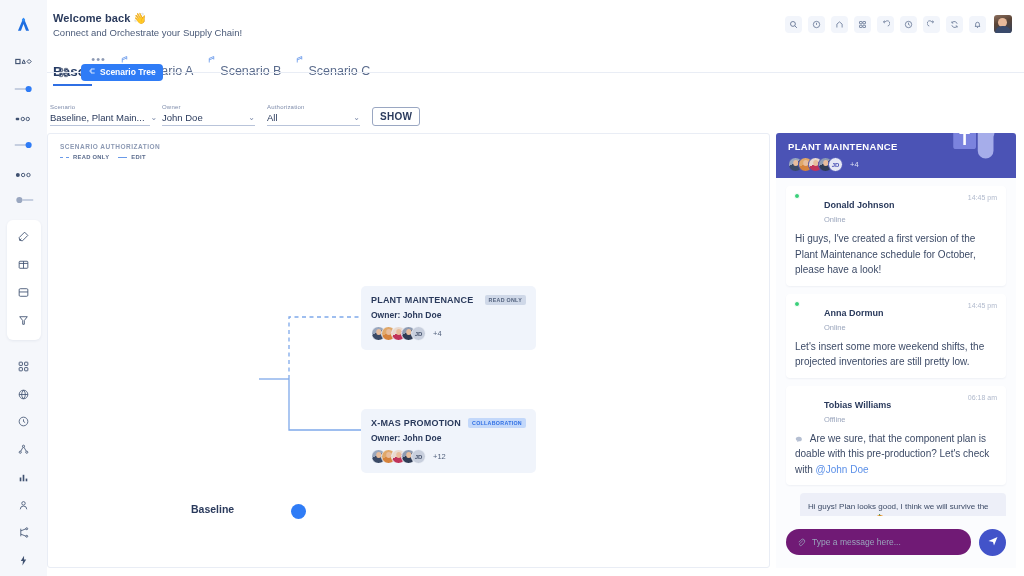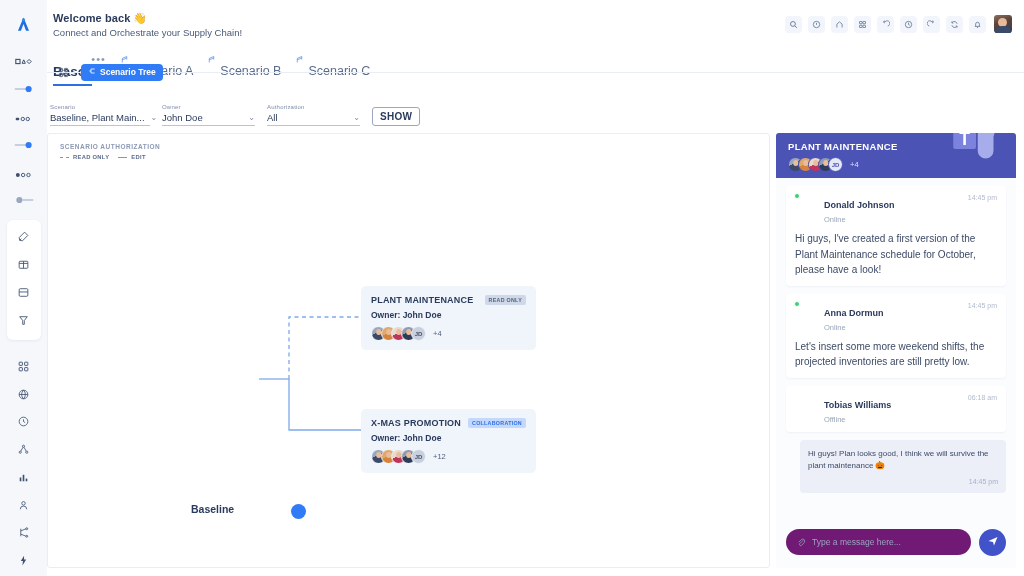--- a/index.html
+++ b/index.html
@@ -607,20 +607,27 @@
         <div class="msg-head">
           <span class="msg-av">
             <span class="inner av-f5"></span>
           </span>
           <span class="msg-meta">
             <span class="msg-name">Tobias Williams</span>
             <div class="msg-status">Offline</div>
           </span>
           <span class="msg-time">06:18 am</span>
         </div>
+        <div class="msg-text">
+          <span class="quote-ic">
+            <svg width="8" height="8" viewBox="0 0 24 24" fill="currentColor">
+                <path d="M3 17 a9 7 0 1 1 9 5 l-6 2 1.5-3.5 A8 7 0 0 1 3 17Z"></path>
+              </svg>
+          </span><span>Are we sure, that the component plan is doable with this pre-production? Let's check with </span><span class="mention">@John Doe</span>
+        </div>
       </div>
 
       <div class="msg-out">
         <div class="msg-out-text">Hi guys! Plan looks good, I think we will survive the plant maintenance 🎃</div>
         <div class="msg-out-time">14:45 pm</div>
       </div>
     </div>
 
     <div class="chat-foot">
       <div class="chat-input">

